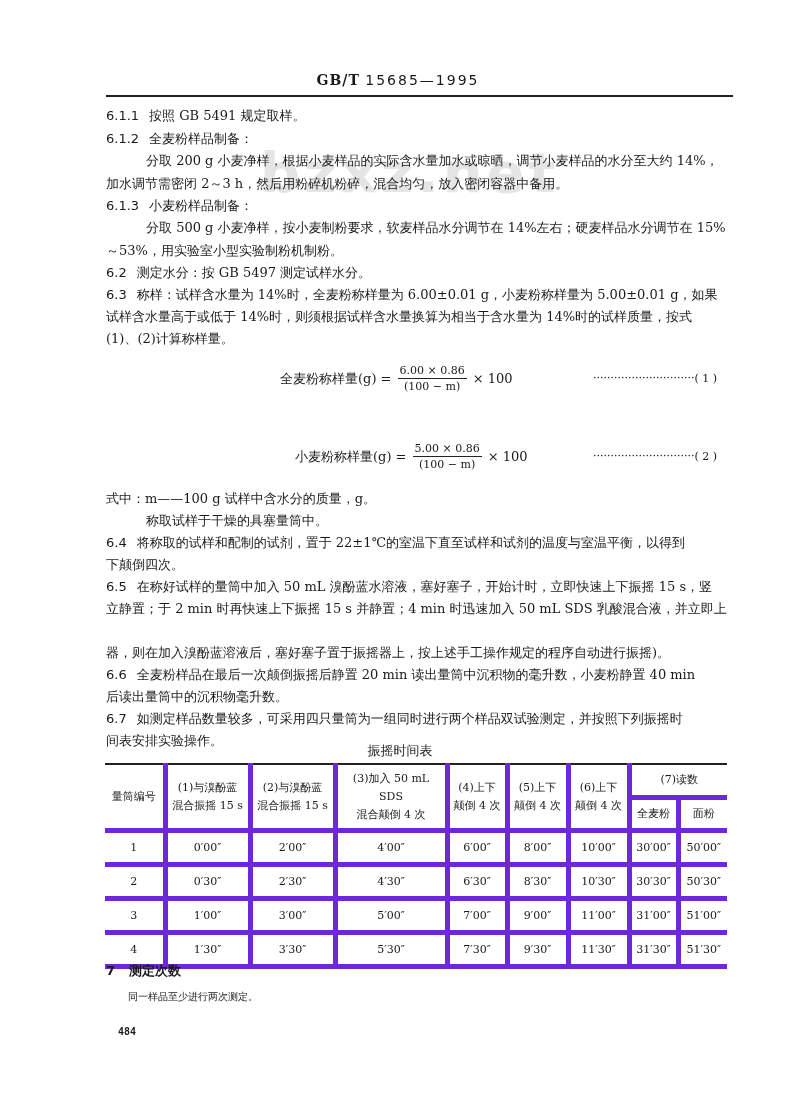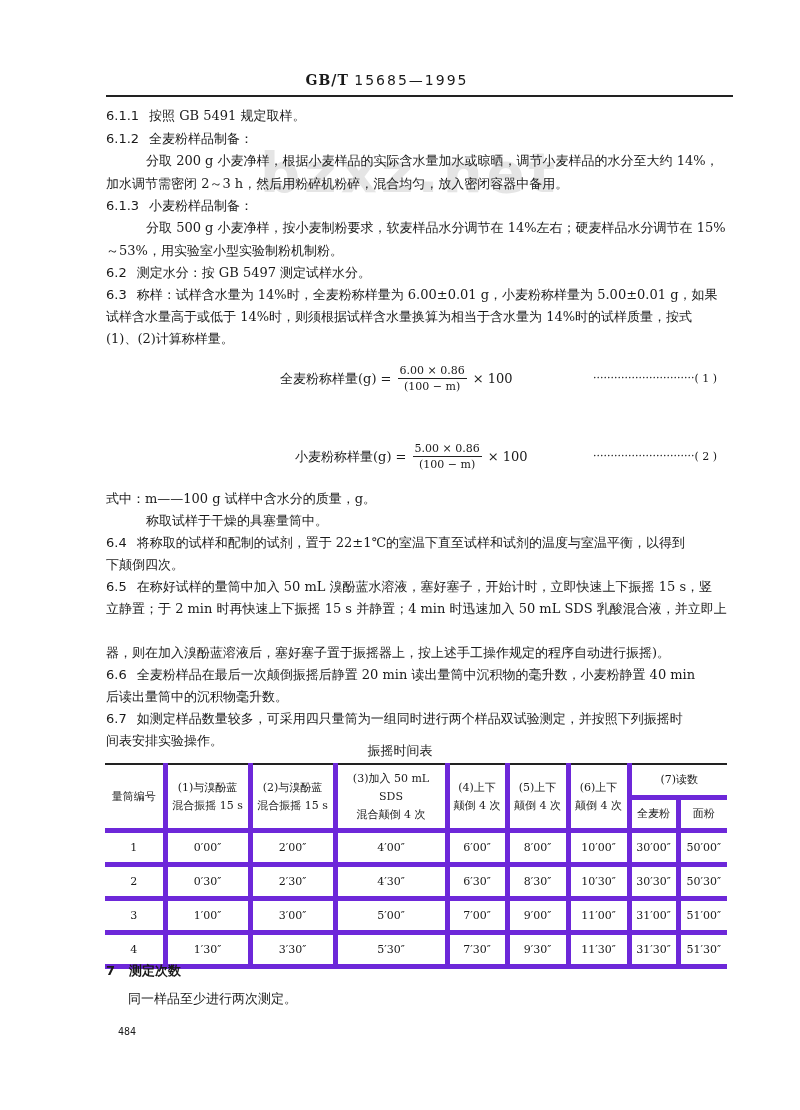--- a/index.html
+++ b/index.html
@@ -3,21 +3,21 @@
 <meta charset="utf-8">
 <style>
   html, body { margin: 0; padding: 0; background: #ffffff; }
   body {
     width: 800px; height: 1110px; position: relative; overflow: hidden;
     font-family: "DejaVu Serif", "Liberation Serif", serif;
     color: #1a1a1a;
   }
   .page { position: absolute; left: 0; top: 0; width: 800px; height: 1110px; }
   .header {
-    position: absolute; left: 1px; width: 772px; top: 72px;
+    position: absolute; left: 12px; width: 772px; top: 72px;
     text-align: center; font-size: 14px; letter-spacing: 1px;
   }
   .header .gb { font-weight: bold; }
   .header .num { font-family: "DejaVu Sans", sans-serif; font-weight: normal; letter-spacing: 2px; }
   .rule { position: absolute; left: 106px; width: 627px; top: 95px; height: 2px; background: #222; }
 
   .line { position: absolute; left: 106px; font-size: 13px; white-space: nowrap; line-height: 18px; }
   .indent { left: 146px; }
   .secnum { font-family: "DejaVu Sans", sans-serif; display: inline-block; margin-right: 10px; }
 
@@ -44,22 +44,22 @@
   table.shake tbody td { height: 29px; }
   .h2 { display: block; }
 
   .watermark {
     position: absolute; left: 260px; top: 140px; font-family: "DejaVu Sans", sans-serif;
     font-size: 56px; font-weight: bold; color: rgba(180,180,180,0.35); letter-spacing: 4px;
     pointer-events: none;
   }
   .section7 { position: absolute; left: 106px; top: 962px; font-size: 13px; font-weight: bold; }
   .section7 .n { font-family: "DejaVu Sans", sans-serif; margin-right: 14px; }
-  .section7-body { position: absolute; left: 128px; top: 990px; font-size: 13px; }
-  .page-number { position: absolute; left: 118px; top: 1026px; font-size: 10px; font-family: "DejaVu Sans Mono", monospace; }
+  .section7-body { position: absolute; left: 128px; top: 990px; font-size: 10px; }
+  .page-number { position: absolute; left: 118px; top: 1026px; font-size: 10px; font-family: "DejaVu Sans Mono", monospace; font-weight: bold; }
 </style>
 </head>
 <body>
 
 <div class="page">
 
   <div class="watermark">bzxz.net</div>
 
   <div class="header">
     <span class="gb">GB/T</span>

